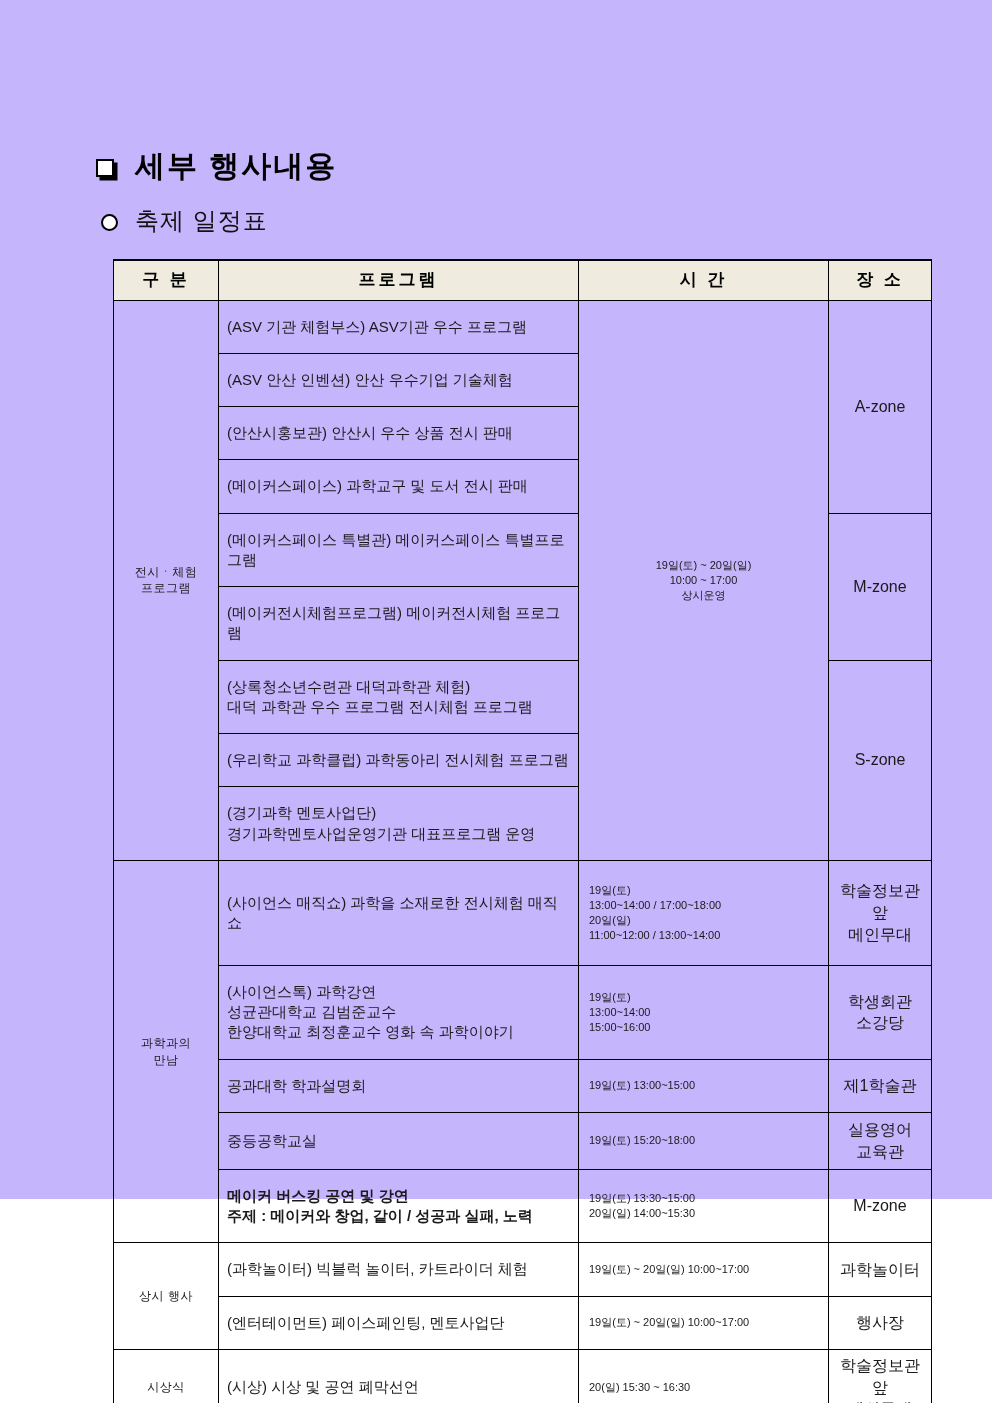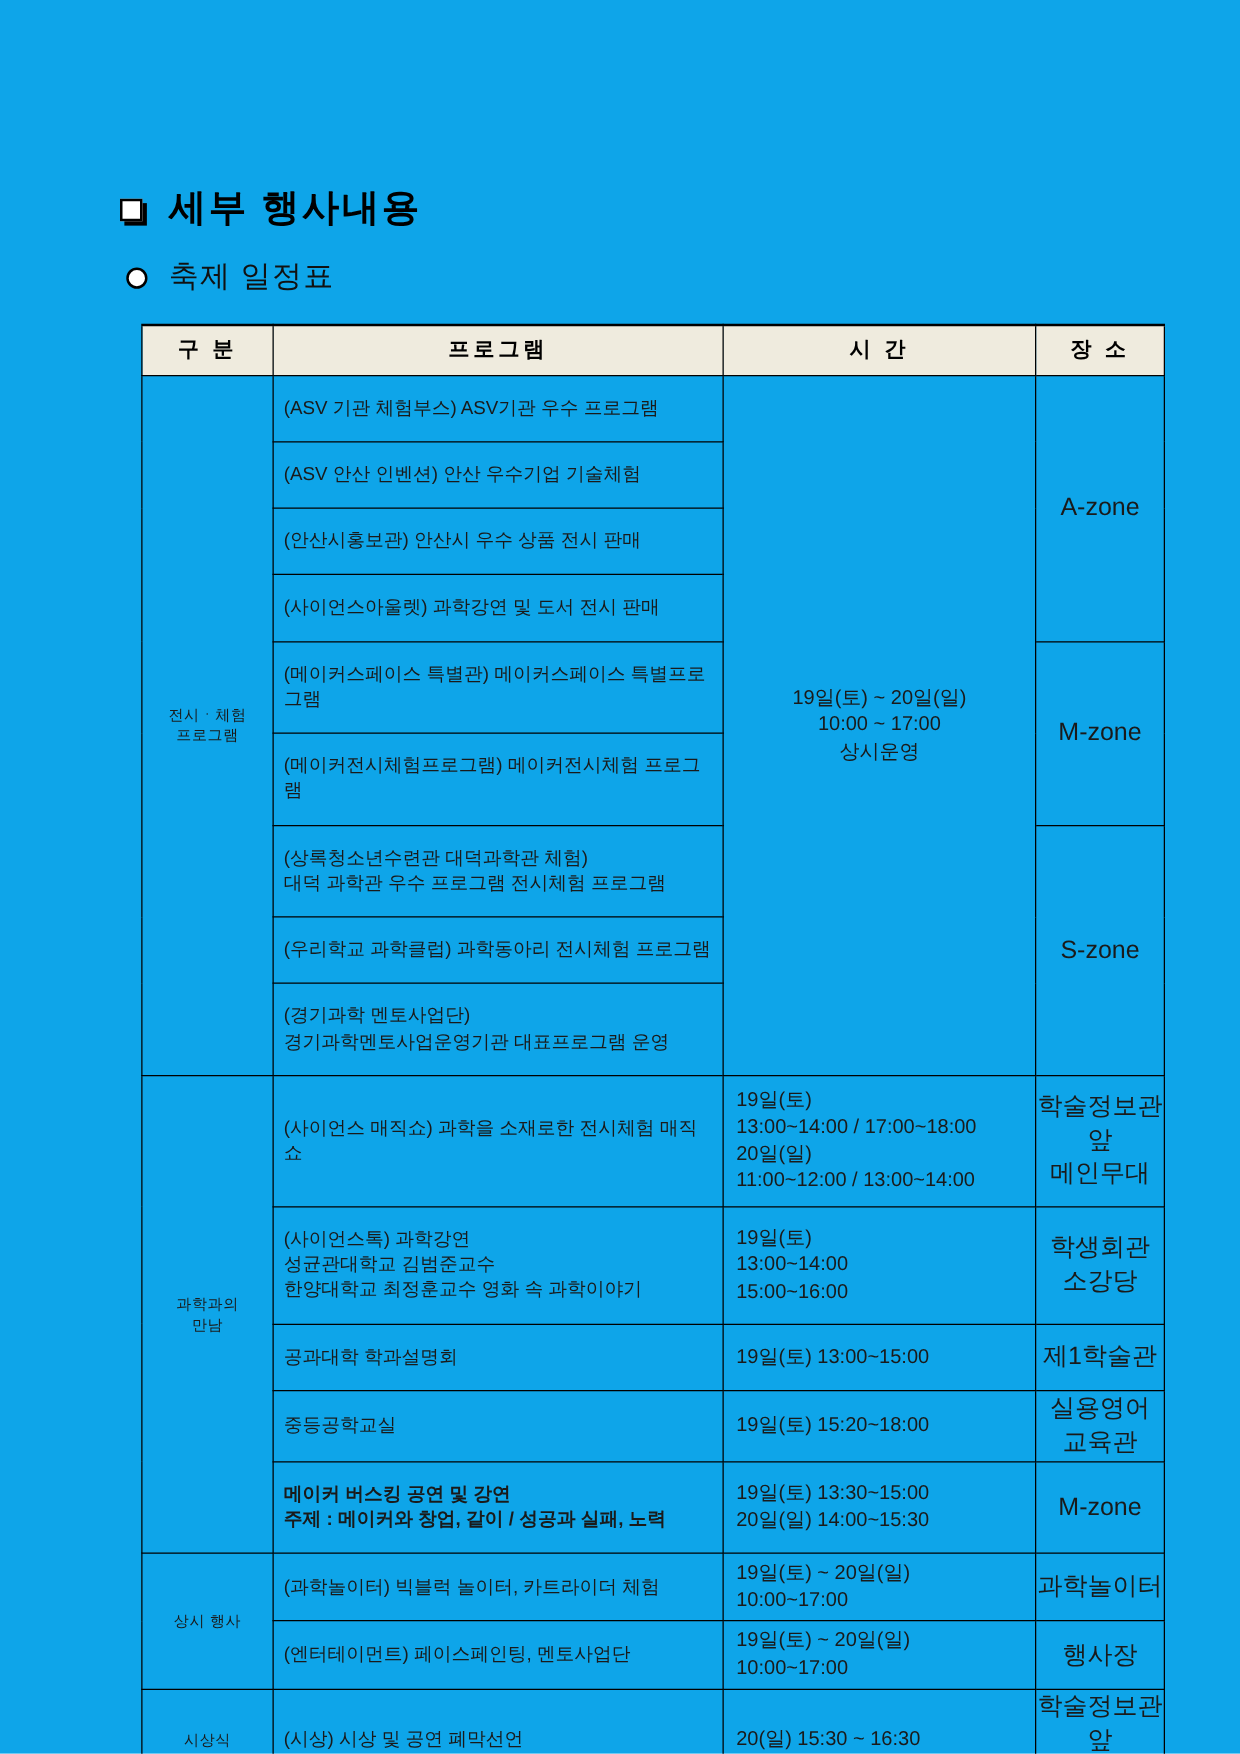--- a/index.html
+++ b/index.html
@@ -3,21 +3,21 @@
 <meta charset="utf-8">
 <style>
   * { margin:0; padding:0; box-sizing:border-box; }
   html,body { background:#ffffff; }
   body {
     width:992px; height:1403px;
     font-family:"Liberation Sans", sans-serif;
     color:#1a1a1a;
     position:relative;
   }
-  .page { position:relative; width:992px; height:1403px; background:#0ea5e9; }
+  .page { position:relative; width:992px; height:1199px; background:#c4b5fd; }
 
   
   .title-row { position:absolute; left:96px; top:146px; display:flex; align-items:center; gap:21px; }
   .sq-bullet {
     width:18px; height:18px; background:#fff;
     border:2.5px solid #000; box-shadow:3.5px 3.5px 0 #000;
     flex:0 0 auto; margin-top:2px;
   }
   .title-row h1 { font-size:30px; font-weight:bold; color:#000; letter-spacing:2px; }
 
@@ -48,23 +48,23 @@
     line-height:1.35;
     color:#1a1a1a;
   }
   thead tr { height:40px; }
   th {
     background:var(--header-bg, #efebde);
     font-size:17px; font-weight:bold; text-align:center; letter-spacing:3px; color:#000;
   }
   td.cat   { text-align:center; font-size:12px; letter-spacing:0.5px; }
   td.prog  { text-align:left; padding:16px 8px; }
-  td.time  { text-align:left; padding:5px 10px; font-size:16px;margin-top:32px; }
+  td.time  { text-align:left; padding:5px 10px; font-size:11px;margin-top:32px; }
   td.time.center { text-align:center; padding:5px 4px; }
-  td.place { text-align:center; font-size:20px; }
+  td.place { text-align:center; font-size:16px; }
   td.bold  { font-weight:bold; }
 </style>
 </head>
 <body>
 
 <div class="page">
 
   <div class="title-row">
     <span class="sq-bullet"></span>
     <h1>세부 행사내용</h1>
@@ -101,21 +101,21 @@
 상시운영</td>
         <td class="place" rowspan="4">A-zone</td>
       </tr>
       <tr style="height:34px">
         <td class="prog">(ASV 안산 인벤션) 안산 우수기업 기술체험</td>
       </tr>
       <tr style="height:35px">
         <td class="prog">(안산시홍보관) 안산시 우수 상품 전시 판매</td>
       </tr>
       <tr style="height:34px">
-        <td class="prog">(사이언스아울렛) 과학강연 및 도서 전시 판매</td>
+        <td class="prog">(메이커스페이스) 과학교구 및 도서 전시 판매</td>
       </tr>
       <tr style="height:35px">
         <td class="prog">(메이커스페이스 특별관) 메이커스페이스 특별프로그램</td>
         <td class="place" rowspan="2">M-zone</td>
       </tr>
       <tr style="height:30px">
         <td class="prog">(메이커전시체험프로그램) 메이커전시체험 프로그램</td>
       </tr>
       <tr style="height:53px">
         <td class="prog">(상록청소년수련관 대덕과학관 체험)

